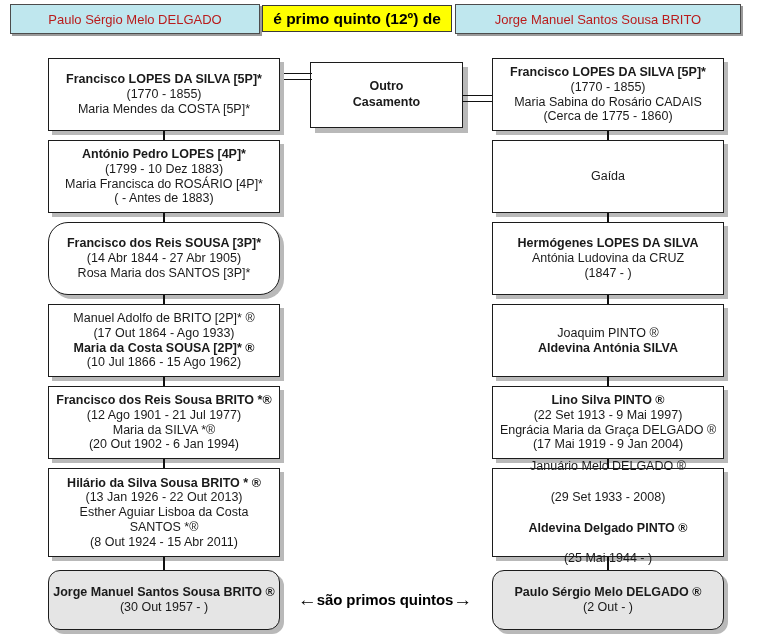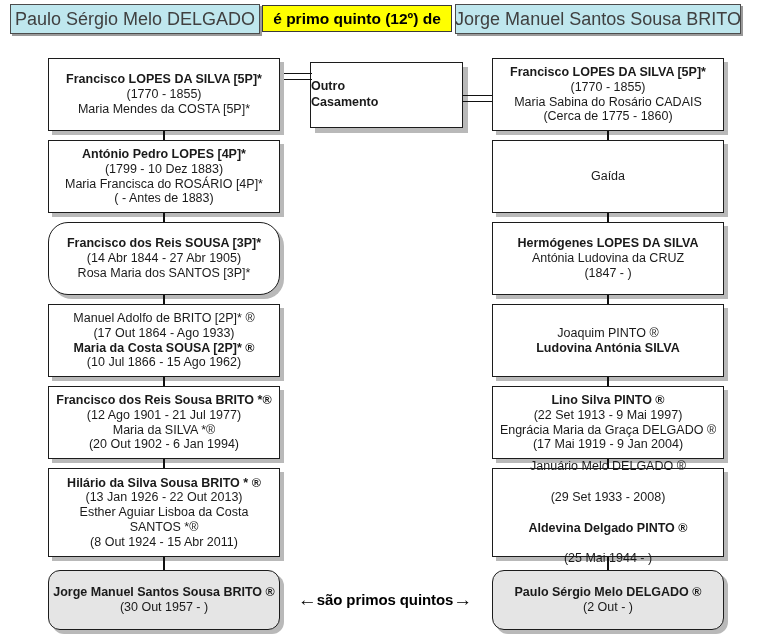--- a/index.html
+++ b/index.html
@@ -17,22 +17,22 @@
   .hdr{
     position:absolute;
     box-sizing:border-box;
     border:1px solid #4c4c4c;
     display:flex;align-items:center;justify-content:center;
     white-space:nowrap;
   }
   .hdr-cyan{
     background:#bfe7ee;
     box-shadow:2px 2px 0 #9a9a9a;
-    font-size:18px;
-    color:#404040;
+    font-size:13px;
+    color:#b91c1c;
   }
   .hdr-yellow{
     background:#ffff00;
     border:1px solid #3a3a3a;
     font-size:15.5px;
     font-weight:bold;
     color:#000;
   }
 
   
@@ -52,21 +52,21 @@
   .pbox .ln.b{ font-weight:bold; }
   .pbox .ln.wrapok{ white-space:normal; }
 
   .cbox{
     position:absolute;
     box-sizing:border-box;
     background:#ffffff;
     border:1.6px solid #1c1c1c;
     box-shadow:5px 5px 0 #b9b9b9;
     display:flex;flex-direction:column;
-    align-items:flex-start;justify-content:center;
+    align-items:center;justify-content:center;
     text-align:center;
   }
   .cbox .ln{font-weight:bold;font-size:12.5px;line-height:1.25;}
 
   
   .vline{position:absolute;width:1.6px;background:#111;}
   .hline{position:absolute;height:1.4px;background:#111;}
 
   
   .relrow{
@@ -165,21 +165,21 @@
     </div>
     <div class="vline" style="left: 607px; top: 213px; height: 9px;"></div>
     <div class="pbox" style="left: 492px; top: 222px; width: 232px; height: 73px;">
       <div class="ln b">Hermógenes LOPES DA SILVA</div>
       <div class="ln wrapok">Antónia Ludovina da CRUZ</div>
       <div class="ln">(1847 -            )</div>
     </div>
     <div class="vline" style="left: 607px; top: 295px; height: 9px;"></div>
     <div class="pbox" style="left: 492px; top: 304px; width: 232px; height: 73px;">
       <div class="ln">Joaquim PINTO ®</div>
-      <div class="ln b wrapok">Ludovina Antónia SILVA</div>
+      <div class="ln b wrapok">Aldevina Antónia SILVA</div>
     </div>
     <div class="vline" style="left: 607px; top: 377px; height: 9px;"></div>
     <div class="pbox" style="left: 492px; top: 386px; width: 232px; height: 73px;">
       <div class="ln b">Lino Silva PINTO ®</div>
       <div class="ln">(22 Set 1913 - 9 Mai 1997)</div>
       <div class="ln wrapok">Engrácia Maria da Graça DELGADO ®</div>
       <div class="ln">(17 Mai 1919 - 9 Jan 2004)</div>
     </div>
     <div class="vline" style="left: 607px; top: 459px; height: 9px;"></div>
     <div class="pbox" style="left: 492px; top: 468px; width: 232px; height: 89px; gap: 16px;">

